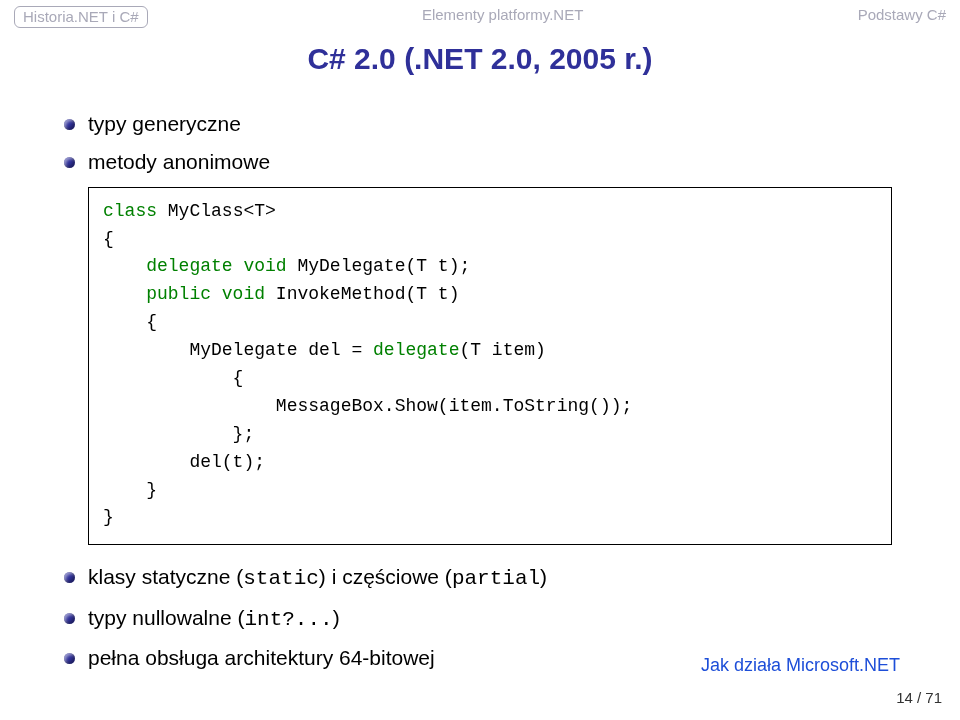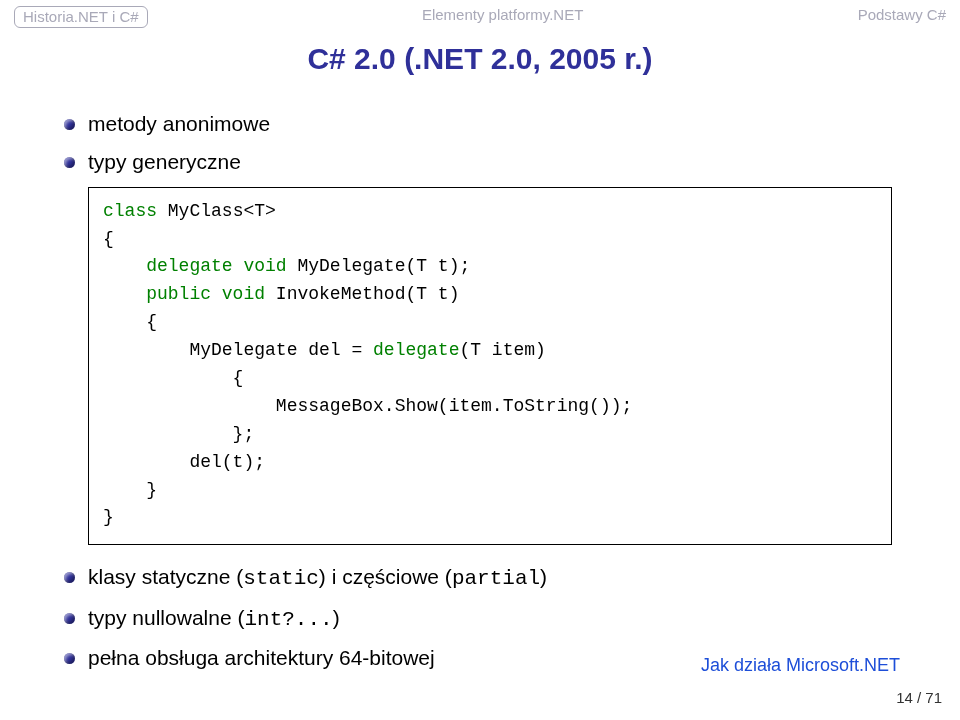--- a/index.html
+++ b/index.html
@@ -94,22 +94,22 @@
     <span class="active-box">Historia.NET i C#</span>
   </div>
   <div class="center">Elementy platformy.NET</div>
   <div class="right">Podstawy C#</div>
 </div>
 
 <div class="slide">
   <div class="title">C# 2.0 (.NET 2.0, 2005 r.)</div>
 
   <ul class="bullets">
+    <li>typy generyczne</li>
     <li>metody anonimowe</li>
-    <li>typy generyczne</li>
   </ul>
 
   <div class="codebox-wrap">
     <div class="codebox"><span class="kw">class</span><span> MyClass&lt;T&gt;</span>
 <span>{</span>
 <span class="kw">    delegate void</span><span> MyDelegate(T t);</span>
 <span class="kw">    public void</span><span> InvokeMethod(T t)</span>
 <span>    {</span>
 <span>        MyDelegate del = </span><span class="kw">delegate</span><span>(T item)</span>
 <span>            {</span>

